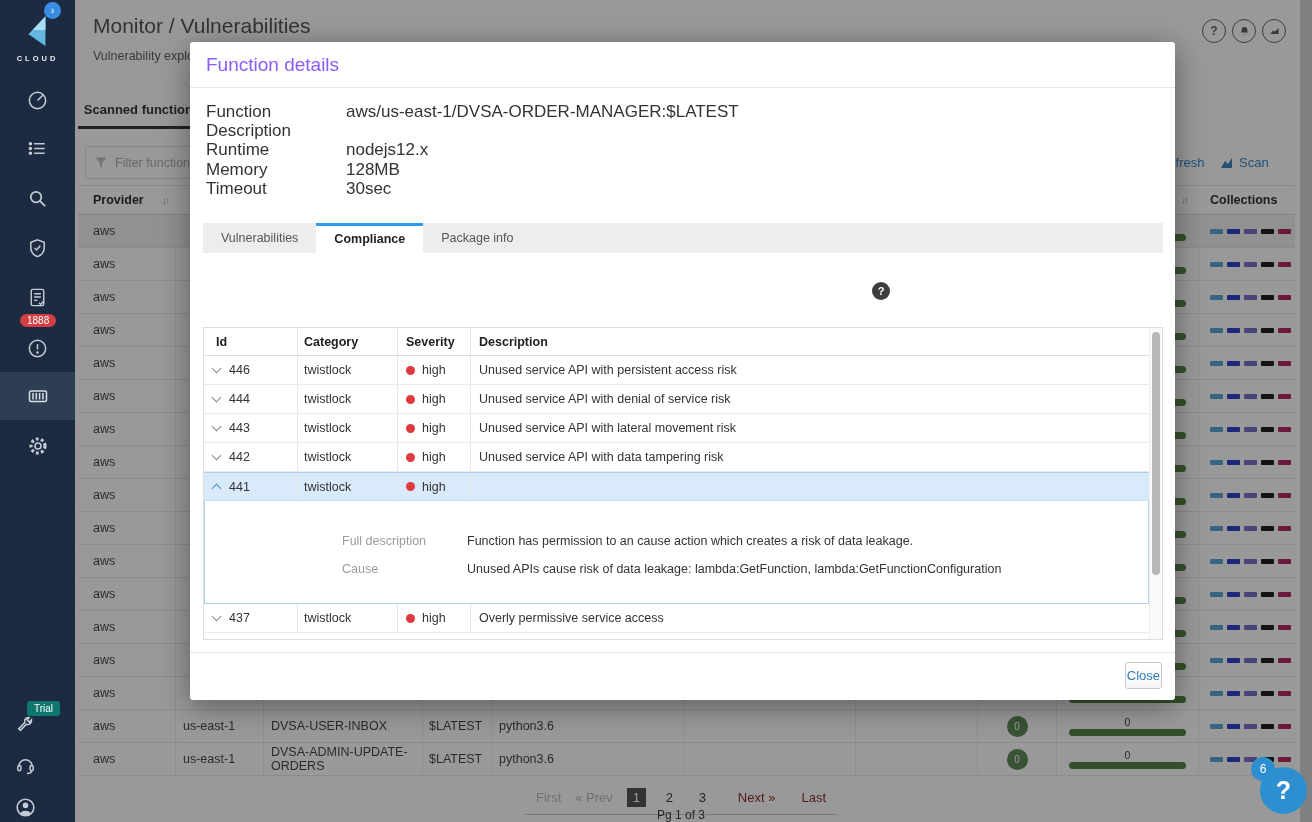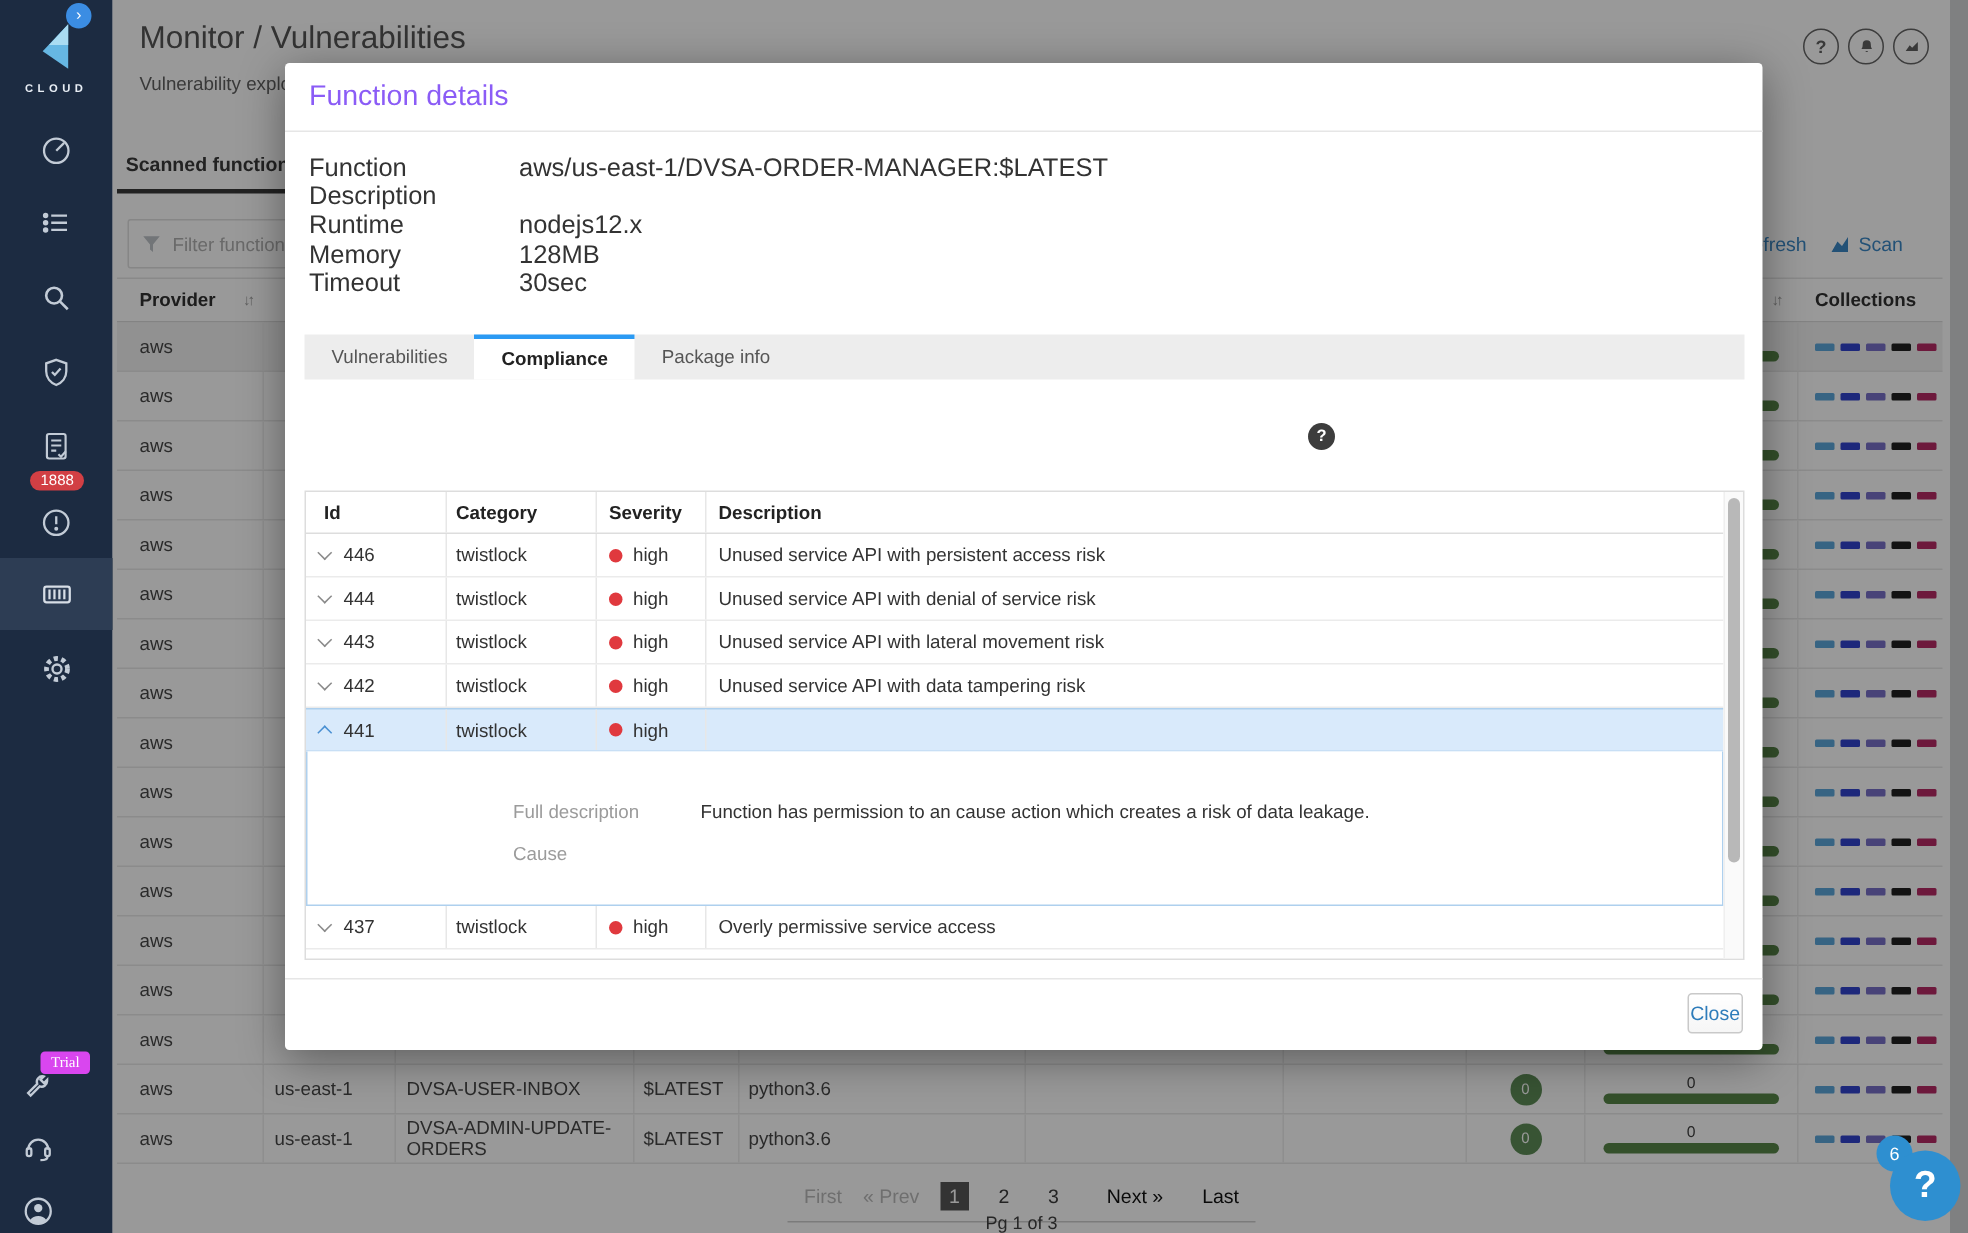--- a/index.html
+++ b/index.html
@@ -9,21 +9,21 @@
   
   .sidebar{position:absolute;left:0;top:0;width:75px;height:822px;background:#1c2b41;z-index:5;}
   .logo-wrap{position:absolute;left:0;top:14px;width:75px;text-align:center;}
   .logo-glyph{margin:0 auto;width:34px;height:34px;}
   .logo-text{margin-top:6px;color:#e8eef5;font-size:7.5px;letter-spacing:3px;font-weight:bold;}
   .expander{position:absolute;left:44px;top:2px;width:17px;height:17px;border-radius:50%;background:#3b8de3;color:#fff;
     font-size:11px;line-height:16px;text-align:center;z-index:6;}
   .nav-item{position:absolute;left:0;width:75px;height:48px;display:flex;align-items:center;justify-content:center;color:#c2cbd6;}
   .nav-item.active{background:#2d3d54;}
   .count-pill{position:absolute;left:20px;top:314px;background:#d23f44;color:#fff;font-size:10px;padding:1px 7px;border-radius:9px;z-index:7;}
-  .trial-pill{position:absolute;left:27px;top:701px;background:#d946ef;color:#fff;font-size:10px;padding:2px 7px;border-radius:3px;z-index:7;font-family:Liberation Serif, serif;}
+  .trial-pill{position:absolute;left:27px;top:701px;background:#0f766e;color:#fff;font-size:10px;padding:2px 7px;border-radius:3px;z-index:7;}
   
   .page{position:absolute;left:75px;top:0;width:1237px;height:822px;background:#fff;}
   .page-title{position:absolute;left:18px;top:14px;font-size:21px;color:#4a4a4a;font-weight:normal;}
   .page-subnav{position:absolute;left:18px;top:49px;font-size:12.5px;color:#555;}
   .func-tab{position:absolute;left:3px;top:102px;width:128px;text-align:center;padding-bottom:9px;border-bottom:3px solid #2b2b2b;
     font-size:13px;font-weight:bold;color:#2b2b2b;}
   .bg-filter{position:absolute;left:10px;top:146px;width:420px;height:33px;border:1px solid #ddd;border-radius:2px;background:#fff;
     display:flex;align-items:center;padding:0 9px;gap:8px;}
   .bg-filter input{border:0;outline:0;flex:1;font-size:12.5px;color:#333;font-family:inherit;}
   .bg-filter input::placeholder{color:#aaa;}
@@ -47,21 +47,21 @@
   .c-comp{width:142px;border-left:1px solid #ececec;flex-direction:column;justify-content:center;gap:1px;}
   .c-coll{width:97px;border-left:1px solid #ececec;padding-left:11px;gap:4px;}
   .vbadge{width:21px;height:21px;border-radius:50%;background:#52854b;color:#fff;font-size:10px;display:flex;align-items:center;justify-content:center;}
   .barlbl{width:117px;text-align:center;font-size:10.5px;color:#333;height:12px;line-height:12px;}
   .gbar{width:117px;height:7px;border-radius:3.5px;background:#4c7e3c;}
   .dash{width:13px;height:5px;border-radius:1px;}
   
   .pagi{position:absolute;left:450px;top:788px;width:312px;display:flex;align-items:center;gap:14px;font-size:13px;
     padding-bottom:7px;border-bottom:1px solid #c9c9c9;justify-content:center;}
   .pg-dis{color:#b5b5b5;}
-  .pg-link{color:#000000;padding-left:12px;}
+  .pg-link{color:#7f1d1d;padding-left:12px;}
   .pg-num{min-width:19px;height:19px;line-height:19px;text-align:center;color:#2e2e2e;}
   .pg-num.active{background:#4a4a4a;color:#fff;}
   .pg-status{position:absolute;left:450px;top:808px;width:312px;text-align:center;font-size:12px;color:#333;}
   .vscroll{position:absolute;right:0;top:0;width:12px;height:822px;background:#d0d2d4;}
   
   .hact{position:absolute;top:19px;width:24px;height:24px;border:1.4px solid #5a5a5a;border-radius:50%;display:flex;
     align-items:center;justify-content:center;color:#555;font-size:12px;font-weight:bold;}
   
   .overlay{position:absolute;left:75px;top:0;width:1237px;height:822px;background:rgba(22,22,22,0.44);z-index:50;}
   
@@ -727,20 +727,21 @@
               <span>high</span>
             </div>
           </div>
           <div class="dpanel">
             <div class="dp-line">
               <div class="dp-label">Full description</div>
               <div class="dp-value">Function has permission to an cause action which creates a risk of data leakage.</div>
             </div>
             <div class="dp-line">
               <div class="dp-label">Cause</div>
+              <div class="dp-value">Unused APIs cause risk of data leakage: lambda:GetFunction, lambda:GetFunctionConfiguration</div>
             </div>
           </div>
           <div class="mrow">
             <div class="mc m-id">
               <div class="chev"></div>
               <span>437</span>
             </div>
             <div class="mc m-cat">twistlock</div>
             <div class="mc m-sev">
               <div class="sevdot"></div>

